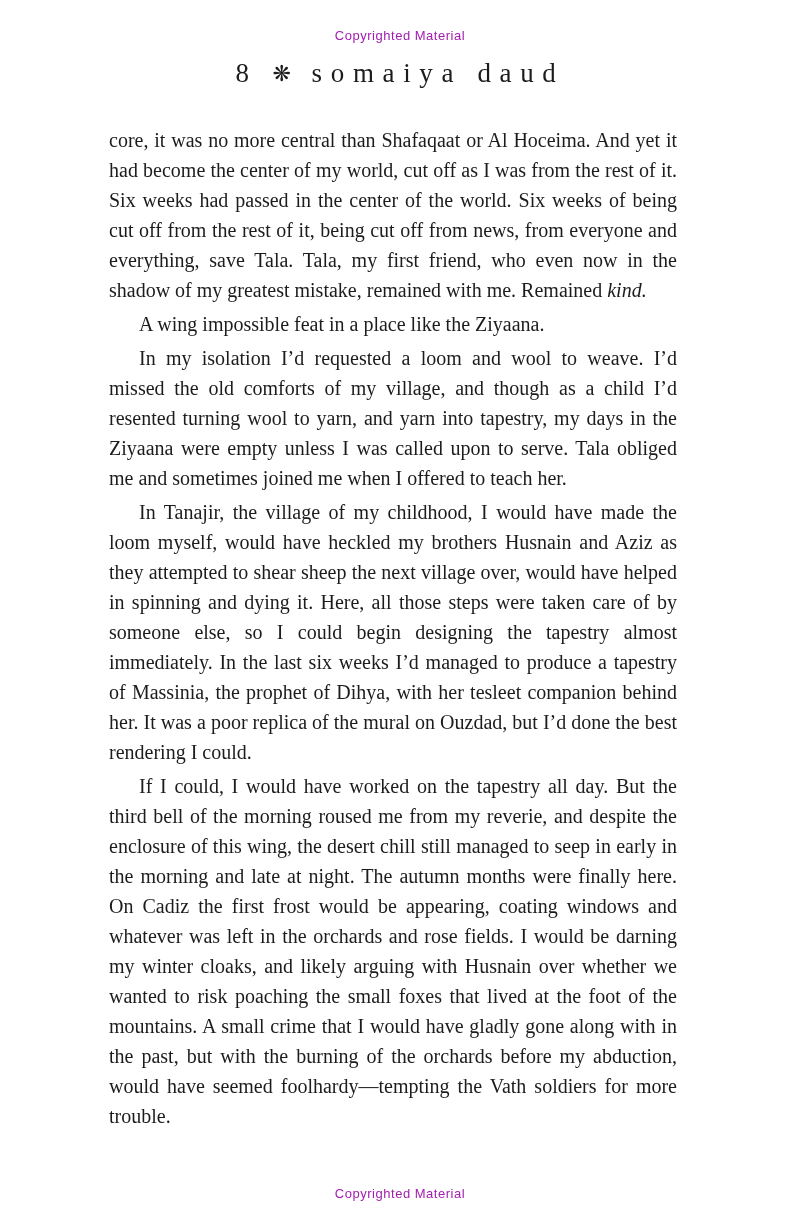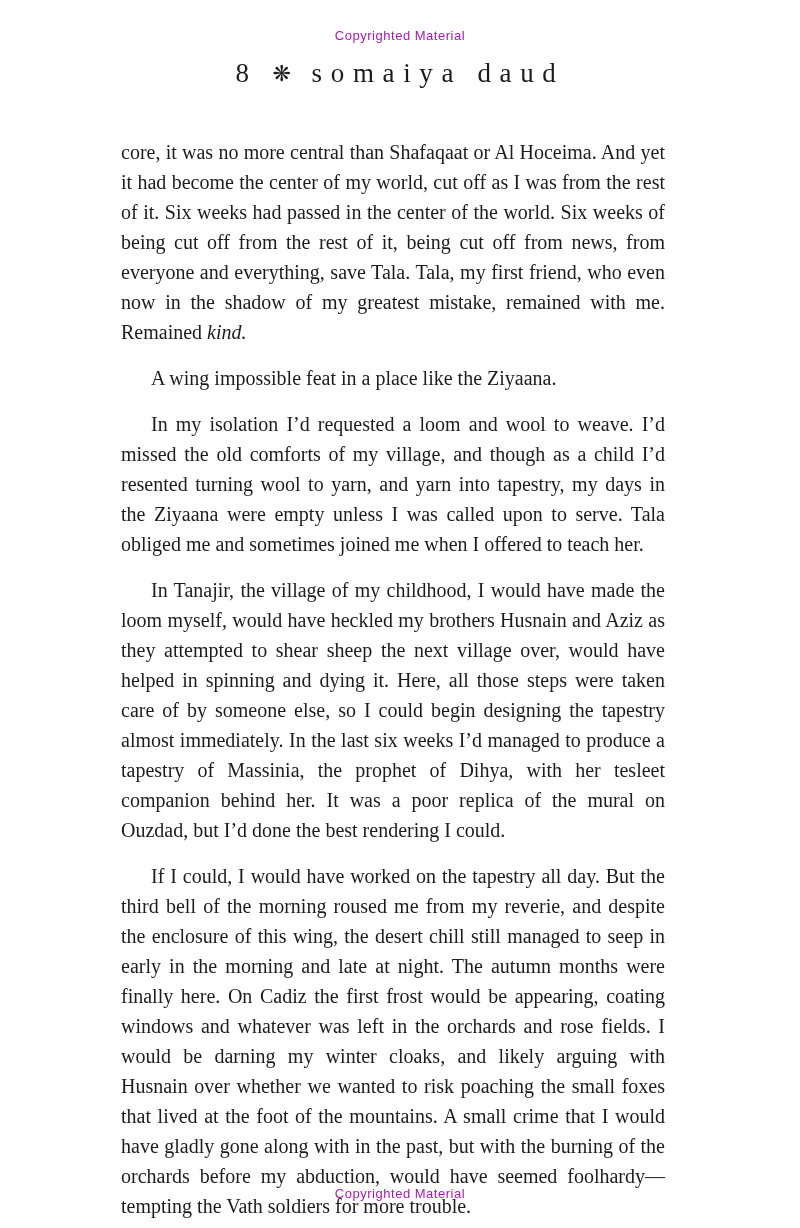--- a/index.html
+++ b/index.html
@@ -54,21 +54,21 @@
   .body-text {
     position: absolute;
     top: 121px;
     left: 105px;
     width: 576px;
     font-size: 20px;
     line-height: 30px;
     text-align: justify;
   }
   .body-text p {
-    margin: 16px;
+    margin: 4px;
     padding: 0;
   }
   .body-text p.indent {
     text-indent: 30px;
   }
   .body-text em {
     font-style: italic;
   }
 </style>
 </head>

